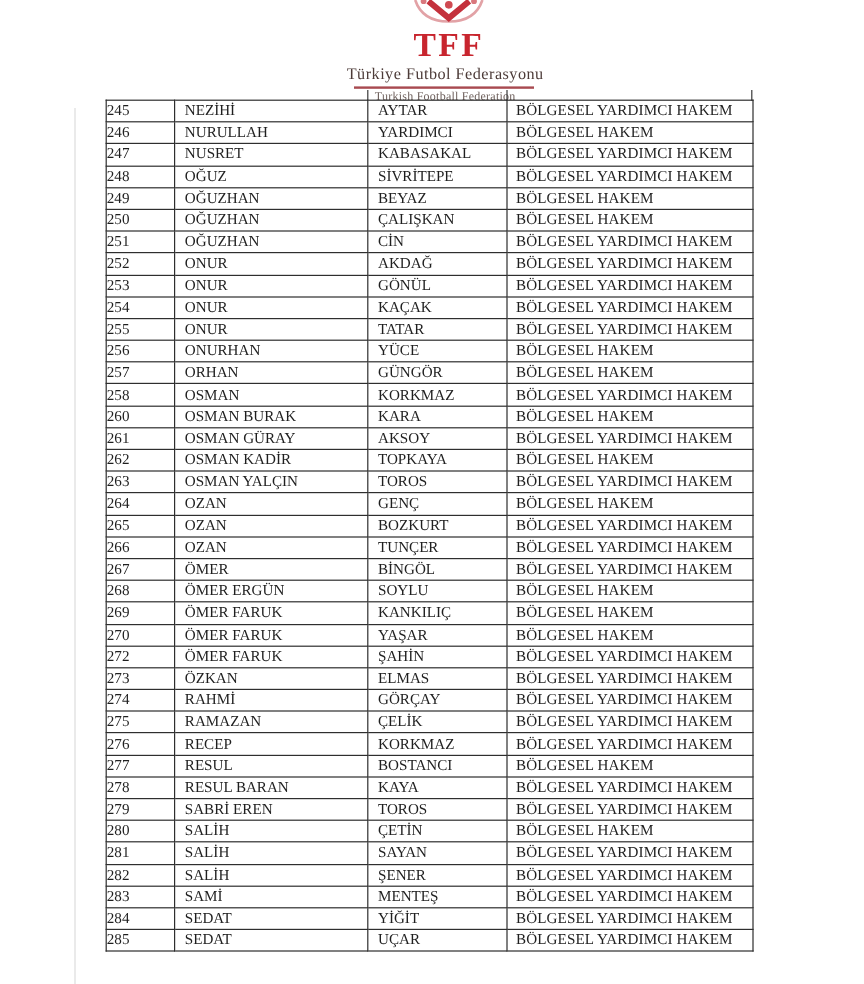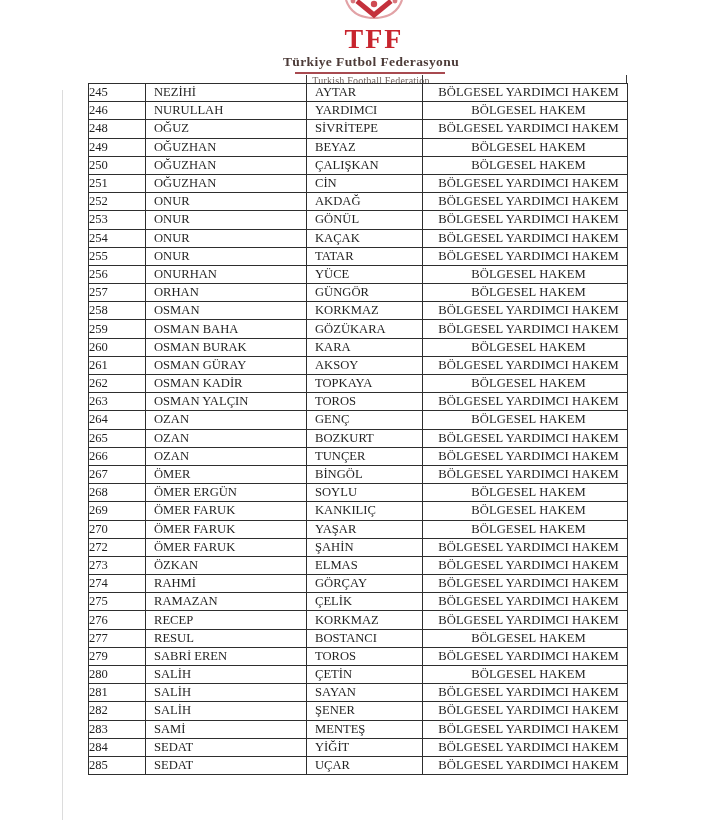--- a/index.html
+++ b/index.html
@@ -13,21 +13,21 @@
   
   .logo-wrap{position:absolute;top:0;left:0;width:569px;height:88px;}
   .crest{position:absolute;left:344px;top:0;width:60px;height:19px;}
   .tff-title{
     position:absolute;top:25px;left:374px;transform:translateX(-50%);
     font-size:28px;font-weight:bold;letter-spacing:2px;
     color:#c8252e;line-height:1;
   }
   .org-tr{
     position:absolute;top:55px;left:371px;transform:translateX(-50%);
-    font-size:13.5px;font-weight:700;color:#4c3b38;
+    font-size:13.5px;font-weight:400;color:#4c3b38;
     letter-spacing:0.4px;white-space:nowrap;line-height:1.1;
   }
   .red-rule{
     position:absolute;top:71.5px;left:295px;width:150px;height:2px;
     background:#a84a50;
   }
   .org-en{
     position:absolute;top:75px;left:371px;transform:translateX(-50%);
     font-size:10px;color:#6e605c;white-space:nowrap;line-height:1.1;
     letter-spacing:0.2px;
@@ -51,21 +51,21 @@
     font-size:12.6px;color:#1f1f1f;
     padding:0;overflow:hidden;white-space:nowrap;
     line-height:17px;
   }
   .tbl col.c-no{width:57px;}
   .tbl col.c-fn{width:161px;}
   .tbl col.c-ln{width:116px;}
   .tbl col.c-role{width:205px;}
   td.no{text-align:left;}
   td.fn,td.ln{padding-left:8px;}
-  td.role{padding-left:7px;letter-spacing:0.1px;text-align:center;}
+  td.role{padding-left:7px;letter-spacing:0.1px;}
 </style>
 </head>
 <body>
 
 <div class="logo-wrap">
   <svg class="crest" viewBox="0 0 60 19" aria-hidden="true">
 
     <path d="M 2 0 C 6 12 16 18 30 18 C 44 18 54 12 58 0" fill="none" stroke="#e2a2a6" stroke-width="2.2"></path>
 
     <path d="M 13 1 L 30 15 L 47 1" fill="none" stroke="#c4313c" stroke-width="5" stroke-linejoin="miter"></path>
@@ -99,20 +99,26 @@
         <td class="ln">AYTAR</td>
         <td class="role">BÖLGESEL YARDIMCI HAKEM</td>
       </tr>
       <tr>
         <td class="no">246</td>
         <td class="fn">NURULLAH</td>
         <td class="ln">YARDIMCI</td>
         <td class="role">BÖLGESEL HAKEM</td>
       </tr>
       <tr>
+        <td class="no">247</td>
+        <td class="fn">NUSRET</td>
+        <td class="ln">KABASAKAL</td>
+        <td class="role">BÖLGESEL YARDIMCI HAKEM</td>
+      </tr>
+      <tr>
         <td class="no">248</td>
         <td class="fn">OĞUZ</td>
         <td class="ln">SİVRİTEPE</td>
         <td class="role">BÖLGESEL YARDIMCI HAKEM</td>
       </tr>
       <tr>
         <td class="no">249</td>
         <td class="fn">OĞUZHAN</td>
         <td class="ln">BEYAZ</td>
         <td class="role">BÖLGESEL HAKEM</td>
@@ -165,26 +171,20 @@
         <td class="ln">GÜNGÖR</td>
         <td class="role">BÖLGESEL HAKEM</td>
       </tr>
       <tr>
         <td class="no">258</td>
         <td class="fn">OSMAN</td>
         <td class="ln">KORKMAZ</td>
         <td class="role">BÖLGESEL YARDIMCI HAKEM</td>
       </tr>
       <tr>
-        <td class="no">259</td>
-        <td class="fn">OSMAN BAHA</td>
-        <td class="ln">GÖZÜKARA</td>
-        <td class="role">BÖLGESEL YARDIMCI HAKEM</td>
-      </tr>
-      <tr>
         <td class="no">260</td>
         <td class="fn">OSMAN BURAK</td>
         <td class="ln">KARA</td>
         <td class="role">BÖLGESEL HAKEM</td>
       </tr>
       <tr>
         <td class="no">261</td>
         <td class="fn">OSMAN GÜRAY</td>
         <td class="ln">AKSOY</td>
         <td class="role">BÖLGESEL YARDIMCI HAKEM</td>
@@ -273,20 +273,26 @@
         <td class="ln">KORKMAZ</td>
         <td class="role">BÖLGESEL YARDIMCI HAKEM</td>
       </tr>
       <tr>
         <td class="no">277</td>
         <td class="fn">RESUL</td>
         <td class="ln">BOSTANCI</td>
         <td class="role">BÖLGESEL HAKEM</td>
       </tr>
       <tr>
+        <td class="no">278</td>
+        <td class="fn">RESUL BARAN</td>
+        <td class="ln">KAYA</td>
+        <td class="role">BÖLGESEL YARDIMCI HAKEM</td>
+      </tr>
+      <tr>
         <td class="no">279</td>
         <td class="fn">SABRİ EREN</td>
         <td class="ln">TOROS</td>
         <td class="role">BÖLGESEL YARDIMCI HAKEM</td>
       </tr>
       <tr>
         <td class="no">280</td>
         <td class="fn">SALİH</td>
         <td class="ln">ÇETİN</td>
         <td class="role">BÖLGESEL HAKEM</td>

